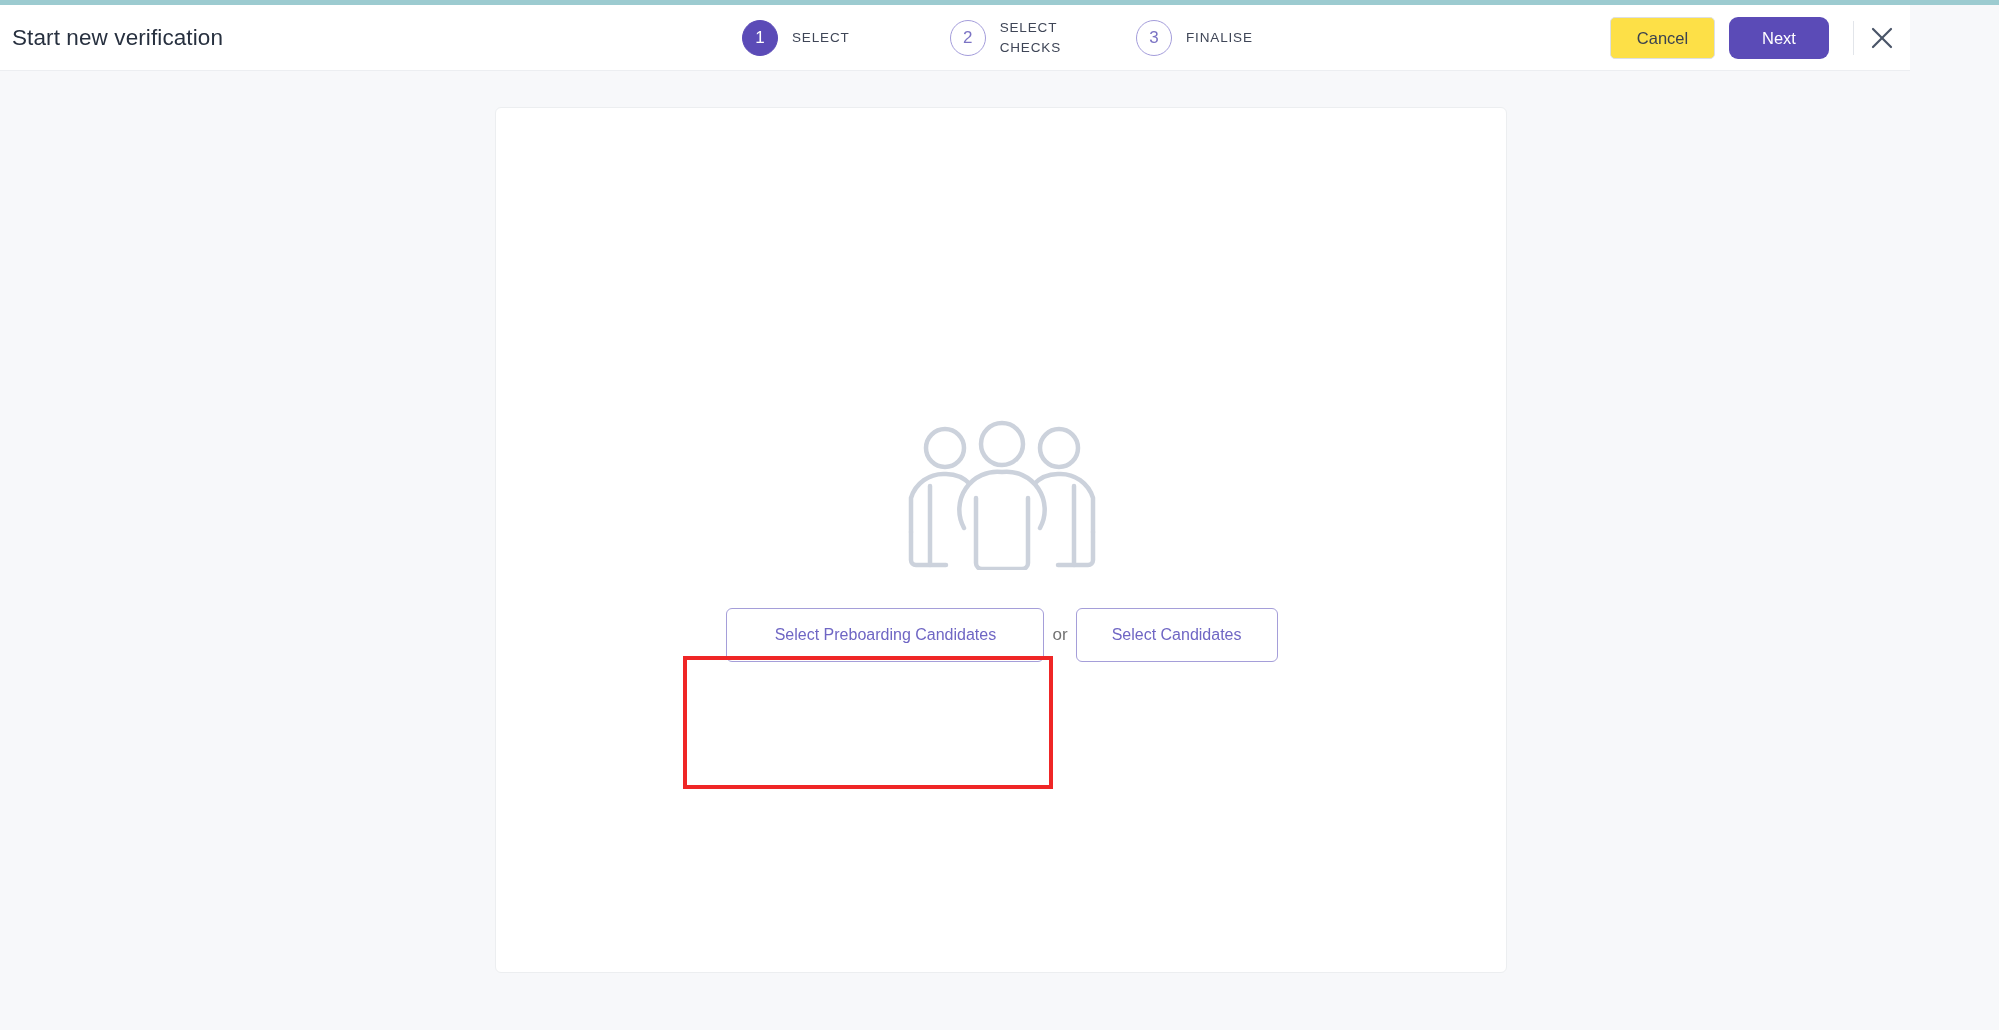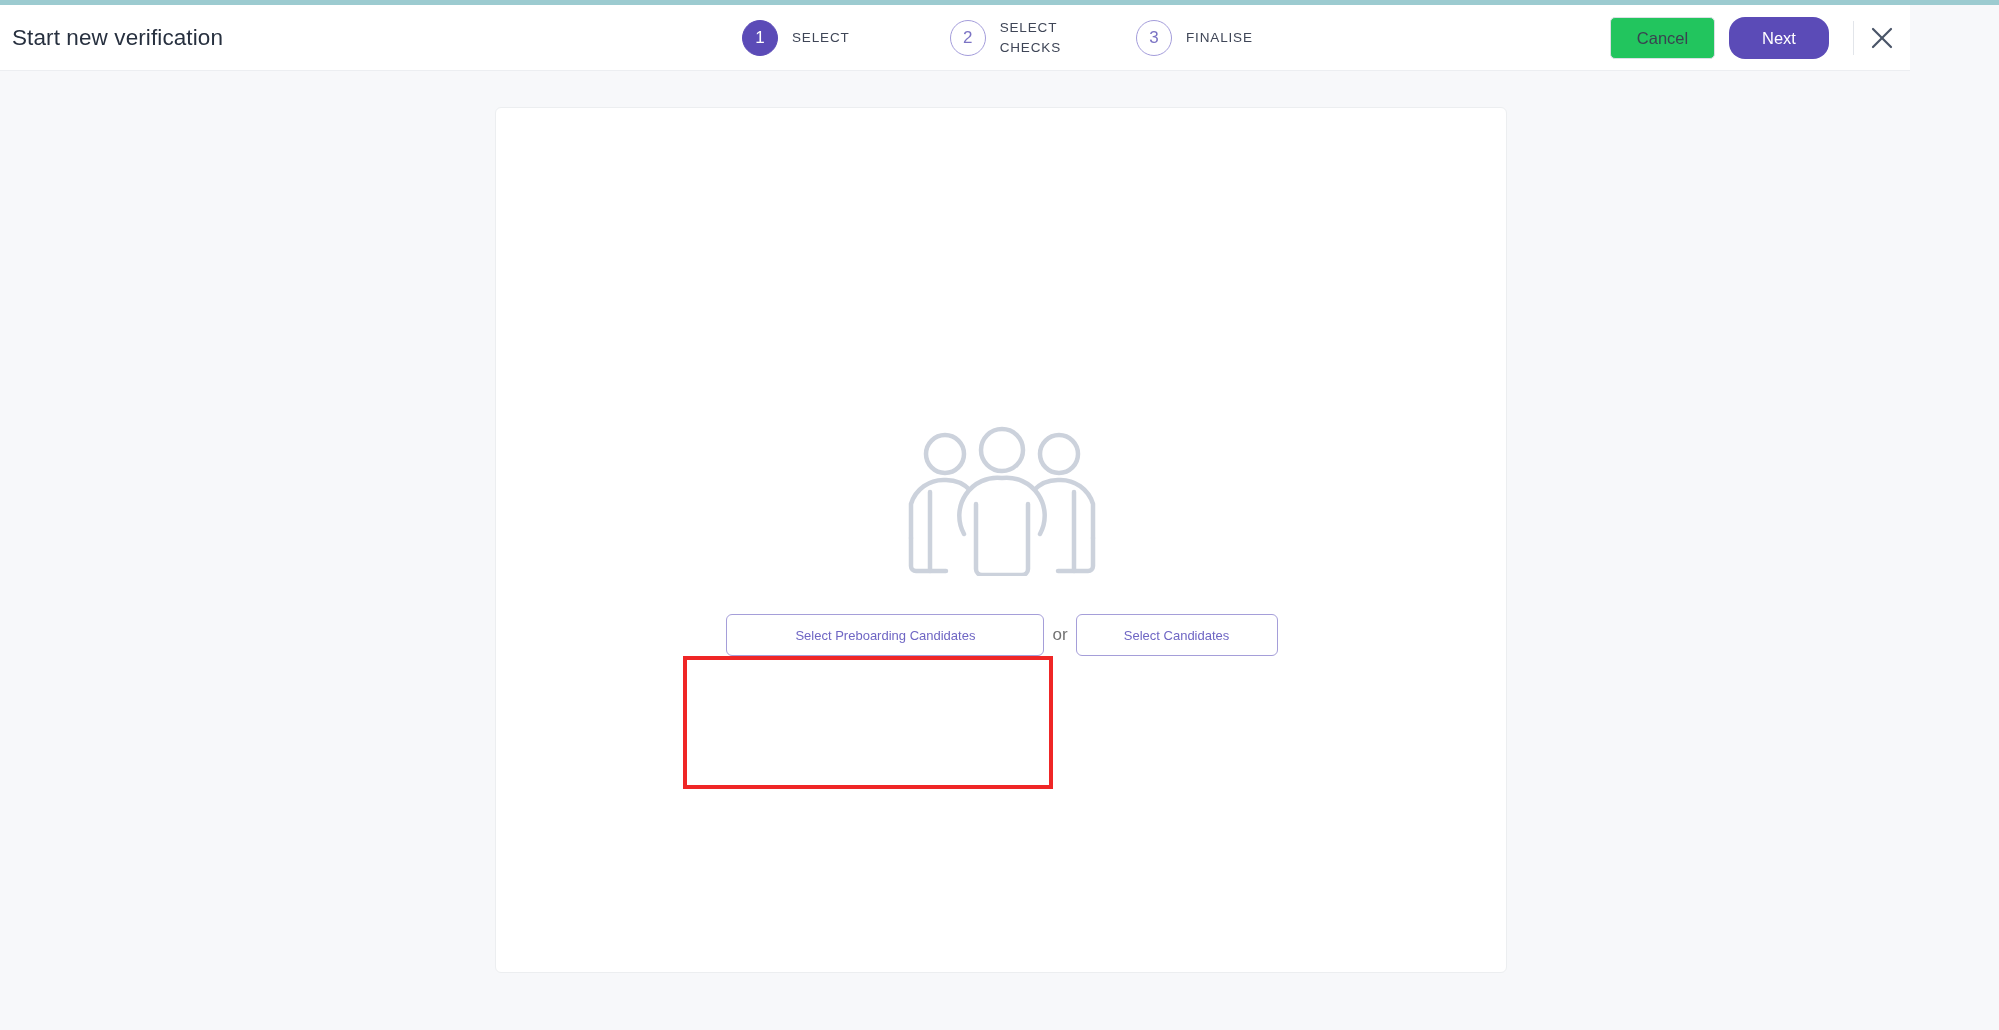--- a/index.html
+++ b/index.html
@@ -96,36 +96,36 @@
     right: 0;
     top: 0;
     height: 66px;
     display: flex;
     align-items: center;
   }
   #cancel-button {
     height: 42px;
     min-width: 105px;
     padding: 0 20px;
-    background: #22c55e;
+    background: #fde047;
     border: 1px solid #dcdfe5;
     border-radius: 5px;
     color: #3a4250;
     font-size: 16.5px;
     font-family: "Liberation Sans", sans-serif;
     cursor: pointer;
   }
   #next-button {
     height: 42px;
     min-width: 100px;
     padding: 0 26px;
     margin-left: 14px;
     background: #5b4bb7;
     border: none;
-    border-radius: 16px;
+    border-radius: 9px;
     color: #ffffff;
     font-size: 16.5px;
     font-family: "Liberation Sans", sans-serif;
     cursor: pointer;
   }
   #header-divider {
     width: 1px;
     height: 34px;
     background: #e2e5ea;
     margin-left: 24px;
@@ -176,26 +176,26 @@
     margin-bottom: 34px;
   }
 
   #choice-row {
     display: flex;
     align-items: center;
     justify-content: center;
   }
 
   .choice-button {
-    height: 42px;
+    height: 54px;
     border: 1.5px solid #a59ed9;
     border-radius: 6px;
     background: #ffffff;
     color: #6f66c4;
-    font-size: 13px;
+    font-size: 16px;
     font-family: "Liberation Sans", sans-serif;
     cursor: pointer;
     padding: 0 24px;
     white-space: nowrap;
   }
   #select-preboarding-candidates-button { width: 318px; }
   #select-employees-button { width: 202px; }
 
   #or-separator {
     font-size: 17px;

